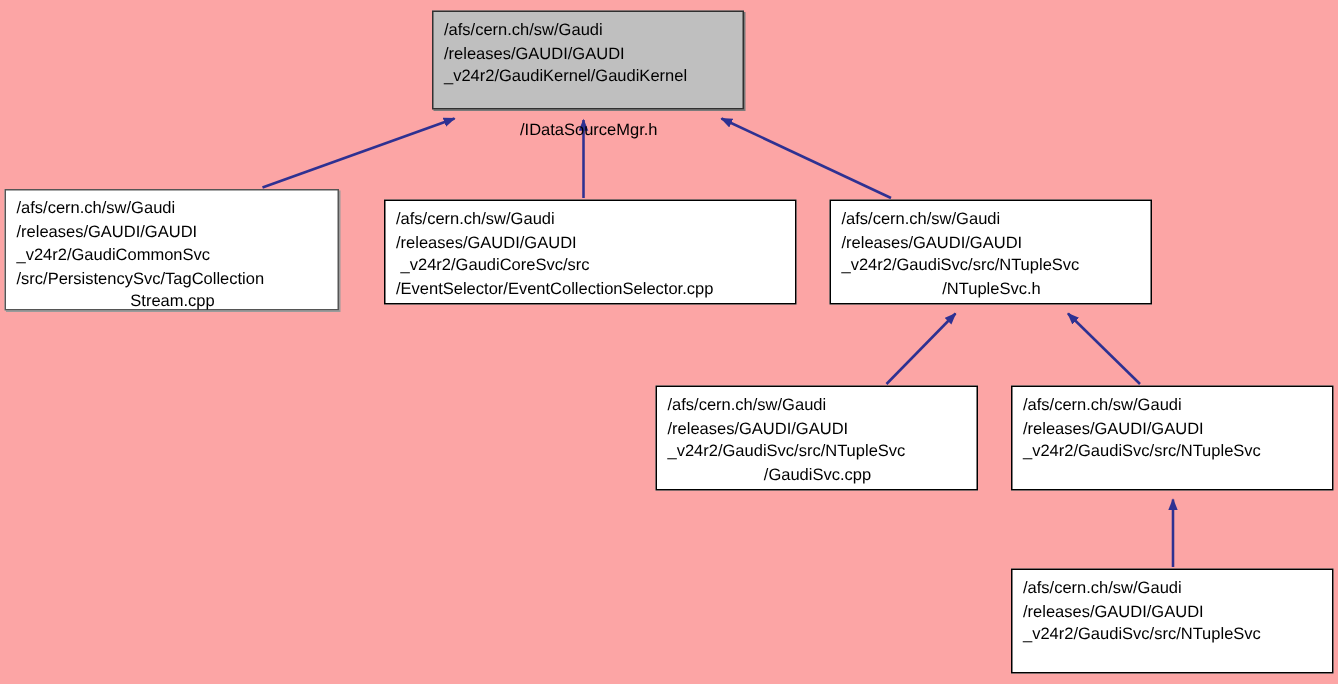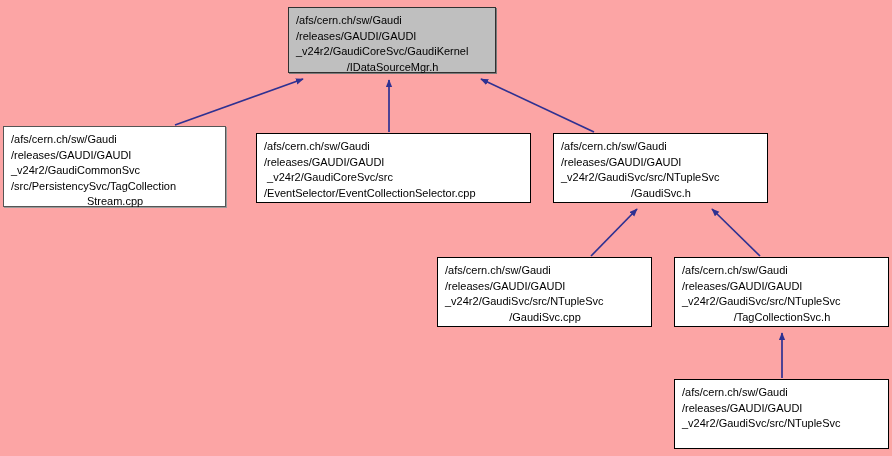--- a/index.html
+++ b/index.html
@@ -51,20 +51,21 @@
     text-align: left;
   }
   .node .ln.center {
     text-align: center;
   }
   .node.root .ln {
     text-align: left;
   }
   .node.root .ln.center {
     text-align: center;
+    margin-top: 20px;
   }
 </style>
 </head>
 <body>
 
 <div id="graph">
 
   <svg class="edge-layer" width="892" height="456" viewBox="0 0 892 456" xmlns="http://www.w3.org/2000/svg">
     <defs>
       <marker id="arrowhead" markerWidth="9" markerHeight="9" refX="7.2" refY="3.2" orient="auto" markerUnits="userSpaceOnUse">
@@ -79,22 +80,22 @@
     <line x1="594" y1="132" x2="481" y2="79" stroke="#2e3192" stroke-width="1.7" marker-end="url(#arrowhead)"></line>
 
     <line x1="591" y1="256" x2="637" y2="209" stroke="#2e3192" stroke-width="1.7" marker-end="url(#arrowhead)"></line>
 
     <line x1="760" y1="256" x2="712" y2="209" stroke="#2e3192" stroke-width="1.7" marker-end="url(#arrowhead)"></line>
 
     <line x1="782" y1="378" x2="782" y2="333" stroke="#2e3192" stroke-width="1.7" marker-end="url(#arrowhead)"></line>
   </svg>
 
   <div id="nodes">
-      <div class="node root" title="/afs/cern.ch/sw/Gaudi/releases/GAUDI/GAUDI_v24r2/GaudiKernel/GaudiKernel/IDataSourceMgr.h" style="left: 288px; top: 7px; width: 208px; height: 66px;"><span class="ln">/afs/cern.ch/sw/Gaudi</span><span class="ln">/releases/GAUDI/GAUDI</span><span class="ln">_v24r2/GaudiCoreSvc/GaudiKernel</span><span class="ln center">/IDataSourceMgr.h</span></div>
+      <div class="node root" title="/afs/cern.ch/sw/Gaudi/releases/GAUDI/GAUDI_v24r2/GaudiKernel/GaudiKernel/IDataSourceMgr.h" style="left: 288px; top: 7px; width: 208px; height: 66px;"><span class="ln">/afs/cern.ch/sw/Gaudi</span><span class="ln">/releases/GAUDI/GAUDI</span><span class="ln">_v24r2/GaudiKernel/GaudiKernel</span><span class="ln center">/IDataSourceMgr.h</span></div>
       <div class="node thick" title="/afs/cern.ch/sw/Gaudi/releases/GAUDI/GAUDI_v24r2/GaudiCommonSvc/src/PersistencySvc/TagCollectionStream.cpp" style="left: 3px; top: 126px; width: 223px; height: 81px;"><span class="ln">/afs/cern.ch/sw/Gaudi</span><span class="ln">/releases/GAUDI/GAUDI</span><span class="ln">_v24r2/GaudiCommonSvc</span><span class="ln">/src/PersistencySvc/TagCollection</span><span class="ln center">Stream.cpp</span></div>
       <div class="node" title="/afs/cern.ch/sw/Gaudi/releases/GAUDI/GAUDI_v24r2/GaudiCoreSvc/src/EventSelector/EventCollectionSelector.cpp" style="left: 256px; top: 133px; width: 275px; height: 70px;"><span class="ln">/afs/cern.ch/sw/Gaudi</span><span class="ln">/releases/GAUDI/GAUDI</span><span class="ln"> _v24r2/GaudiCoreSvc/src</span><span class="ln">/EventSelector/EventCollectionSelector.cpp</span></div>
-      <div class="node" title="/afs/cern.ch/sw/Gaudi/releases/GAUDI/GAUDI_v24r2/GaudiSvc/src/NTupleSvc/NTupleSvc.h" style="left: 553px; top: 133px; width: 215px; height: 70px;"><span class="ln">/afs/cern.ch/sw/Gaudi</span><span class="ln">/releases/GAUDI/GAUDI</span><span class="ln">_v24r2/GaudiSvc/src/NTupleSvc</span><span class="ln center">/GaudiSvc.h</span></div>
+      <div class="node" title="/afs/cern.ch/sw/Gaudi/releases/GAUDI/GAUDI_v24r2/GaudiSvc/src/NTupleSvc/NTupleSvc.h" style="left: 553px; top: 133px; width: 215px; height: 70px;"><span class="ln">/afs/cern.ch/sw/Gaudi</span><span class="ln">/releases/GAUDI/GAUDI</span><span class="ln">_v24r2/GaudiSvc/src/NTupleSvc</span><span class="ln center">/NTupleSvc.h</span></div>
       <div class="node" title="/afs/cern.ch/sw/Gaudi/releases/GAUDI/GAUDI_v24r2/GaudiSvc/src/NTupleSvc/NTupleSvc.cpp" style="left: 437px; top: 257px; width: 215px; height: 70px;"><span class="ln">/afs/cern.ch/sw/Gaudi</span><span class="ln">/releases/GAUDI/GAUDI</span><span class="ln">_v24r2/GaudiSvc/src/NTupleSvc</span><span class="ln center">/GaudiSvc.cpp</span></div>
-      <div class="node" title="/afs/cern.ch/sw/Gaudi/releases/GAUDI/GAUDI_v24r2/GaudiSvc/src/NTupleSvc/TagCollectionSvc.h" style="left: 674px; top: 257px; width: 215px; height: 70px;"><span class="ln">/afs/cern.ch/sw/Gaudi</span><span class="ln">/releases/GAUDI/GAUDI</span><span class="ln">_v24r2/GaudiSvc/src/NTupleSvc</span><span class="ln center">/TagCollectionSvc.h</span></div>
+      <div class="node" title="/afs/cern.ch/sw/Gaudi/releases/GAUDI/GAUDI_v24r2/GaudiSvc/src/NTupleSvc/TagCollectionSvc.h" style="left: 674px; top: 257px; width: 215px; height: 70px;"><span class="ln">/afs/cern.ch/sw/Gaudi</span><span class="ln">/releases/GAUDI/GAUDI</span><span class="ln">_v24r2/GaudiSvc/src/NTupleSvc</span></div>
       <div class="node" title="/afs/cern.ch/sw/Gaudi/releases/GAUDI/GAUDI_v24r2/GaudiSvc/src/NTupleSvc/TagCollectionSvc.cpp" style="left: 674px; top: 379px; width: 215px; height: 70px;"><span class="ln">/afs/cern.ch/sw/Gaudi</span><span class="ln">/releases/GAUDI/GAUDI</span><span class="ln">_v24r2/GaudiSvc/src/NTupleSvc</span></div>
     </div>
 
 </div>
 
 </body></html>

